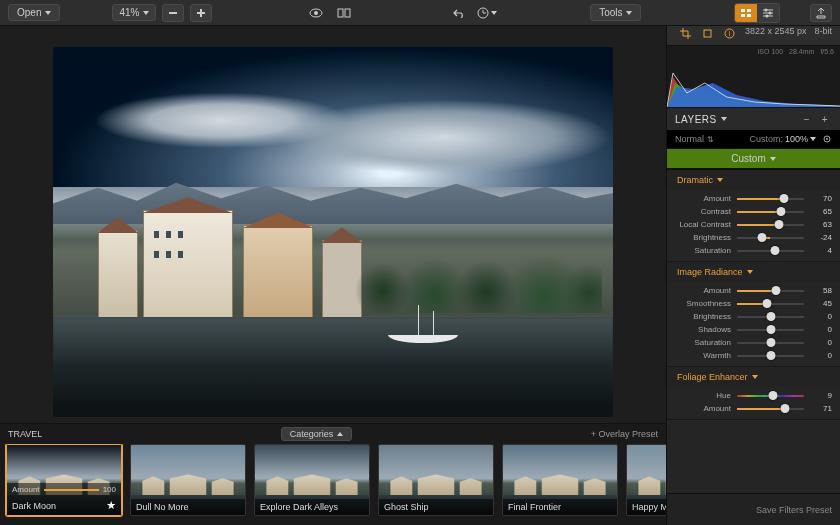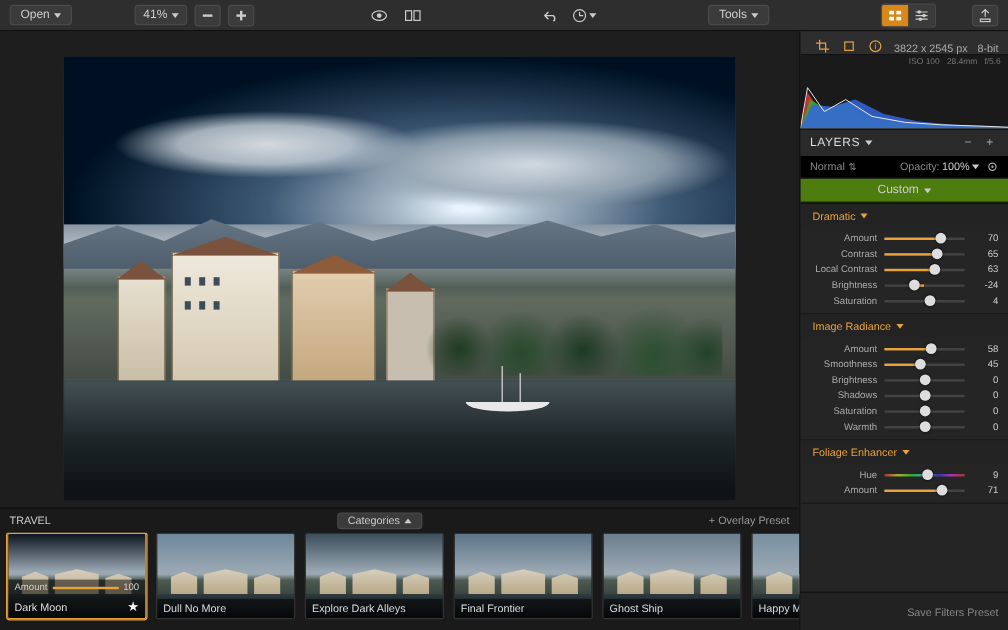--- a/index.html
+++ b/index.html
@@ -58,21 +58,21 @@
   .thumb{flex:0 0 116px;height:72px;position:relative;border:1px solid #333;border-radius:2px;overflow:hidden;cursor:pointer;display:flex;flex-direction:column;justify-content:flex-end}
   .thumb.sel{border-color:var(--accent2);box-shadow:0 0 0 1px var(--accent2)}
   .thumb .bg{position:absolute;inset:0}
   .thumb .lbl{position:relative;background:rgba(0,0,0,.55);padding:3px 5px;font-size:9px;color:#ddd;display:flex;justify-content:space-between;align-items:center}
   .thumb .amt{position:relative;background:rgba(0,0,0,.5);padding:2px 5px;font-size:8px;display:flex;align-items:center;gap:4px;color:#ccc}
   .thumb .amt .bar{flex:1;height:2px;background:#555;position:relative}
   .thumb .amt .bar::after{content:"";position:absolute;left:0;top:0;height:100%;width:100%;background:var(--accent2)}
   .star{color:#fff;font-size:11px}
   
   .panel{width:174px;background:var(--panel);border-left:1px solid #111;display:flex;flex-direction:column;font-size:9px;overflow:hidden}
-  .meta-row{height:20px;background:#2e2e2e;display:flex;align-items:flex-end;justify-content:flex-end;gap:8px;padding:0 8px;color:var(--text-dim);border-bottom:1px solid #111}
+  .meta-row{height:20px;background:#2e2e2e;display:flex;align-items:flex-start;justify-content:flex-end;gap:8px;padding:0 8px;color:var(--text-dim);border-bottom:1px solid #111}
   .meta-row .ic{width:14px;height:14px;display:flex;align-items:center;justify-content:center;color:var(--accent2)}
   .histo{height:62px;background:#1a1a1a;position:relative;border-bottom:1px solid #111}
   .histo-top{position:absolute;top:2px;right:6px;font-size:7px;color:#777;display:flex;gap:6px}
   .histo svg{position:absolute;bottom:0;left:0;width:100%;height:42px}
   .sect{border-bottom:1px solid #111}
   .sect-head{height:22px;display:flex;align-items:center;padding:0 8px;font-size:10px;letter-spacing:.5px;color:#ddd;background:#2a2a2a}
   .sect-head .chev{margin-left:4px}
   .sect-head .grow{flex:1}
   .sect-head .mini{width:14px;height:14px;display:flex;align-items:center;justify-content:center;color:#aaa;cursor:pointer;margin-left:4px}
   .subrow{height:18px;display:flex;align-items:center;padding:0 8px;font-size:9px;color:#888;background:#000000}
@@ -266,38 +266,38 @@
   <div style="position:absolute;top:42%;left:10%;right:10%;height:30%;background:
     linear-gradient(#d8cfbd,#b8a988);clip-path:polygon(0 100%,0 30%,12% 10%,24% 30%,24% 100%,30% 100%,30% 20%,50% 0%,70% 20%,70% 100%,76% 100%,76% 35%,88% 18%,100% 35%,100% 100%)"></div>
   <div style="position:absolute;bottom:0;left:0;right:0;height:28%;background:linear-gradient(#2e3a3e,#0e1416)"></div>
             </div>
             <div class="lbl">
               <span>Explore Dark Alleys</span>
             </div>
           </div>
           <div class="thumb">
             <div class="bg">
+  <div style="position:absolute;inset:0;background:linear-gradient(#6b7e8d 0%,#9aa8b3 45%,#9aa8b3 48%,#4d5b52 55%,#1a2022 100%)"></div>
+  <div style="position:absolute;top:42%;left:10%;right:10%;height:30%;background:
+    linear-gradient(#d8cfbd,#b8a988);clip-path:polygon(0 100%,0 30%,12% 10%,24% 30%,24% 100%,30% 100%,30% 20%,50% 0%,70% 20%,70% 100%,76% 100%,76% 35%,88% 18%,100% 35%,100% 100%)"></div>
+  <div style="position:absolute;bottom:0;left:0;right:0;height:28%;background:linear-gradient(#2e3a3e,#0e1416)"></div>
+            </div>
+            <div class="lbl">
+              <span>Ghost Ship</span>
+            </div>
+          </div>
+          <div class="thumb">
+            <div class="bg">
   <div style="position:absolute;inset:0;background:linear-gradient(#5c7587 0%,#9aa8b3 45%,#9aa8b3 48%,#4d5b52 55%,#1a2022 100%)"></div>
   <div style="position:absolute;top:42%;left:10%;right:10%;height:30%;background:
     linear-gradient(#d8cfbd,#b8a988);clip-path:polygon(0 100%,0 30%,12% 10%,24% 30%,24% 100%,30% 100%,30% 20%,50% 0%,70% 20%,70% 100%,76% 100%,76% 35%,88% 18%,100% 35%,100% 100%)"></div>
   <div style="position:absolute;bottom:0;left:0;right:0;height:28%;background:linear-gradient(#2e3a3e,#0e1416)"></div>
             </div>
             <div class="lbl">
               <span>Final Frontier</span>
-            </div>
-          </div>
-          <div class="thumb">
-            <div class="bg">
-  <div style="position:absolute;inset:0;background:linear-gradient(#6b7e8d 0%,#9aa8b3 45%,#9aa8b3 48%,#4d5b52 55%,#1a2022 100%)"></div>
-  <div style="position:absolute;top:42%;left:10%;right:10%;height:30%;background:
-    linear-gradient(#d8cfbd,#b8a988);clip-path:polygon(0 100%,0 30%,12% 10%,24% 30%,24% 100%,30% 100%,30% 20%,50% 0%,70% 20%,70% 100%,76% 100%,76% 35%,88% 18%,100% 35%,100% 100%)"></div>
-  <div style="position:absolute;bottom:0;left:0;right:0;height:28%;background:linear-gradient(#2e3a3e,#0e1416)"></div>
-            </div>
-            <div class="lbl">
-              <span>Ghost Ship</span>
             </div>
           </div>
           <div class="thumb">
             <div class="bg">
   <div style="position:absolute;inset:0;background:linear-gradient(#7890a0 0%,#9aa8b3 45%,#9aa8b3 48%,#4d5b52 55%,#1a2022 100%)"></div>
   <div style="position:absolute;top:42%;left:10%;right:10%;height:30%;background:
     linear-gradient(#d8cfbd,#b8a988);clip-path:polygon(0 100%,0 30%,12% 10%,24% 30%,24% 100%,30% 100%,30% 20%,50% 0%,70% 20%,70% 100%,76% 100%,76% 35%,88% 18%,100% 35%,100% 100%)"></div>
   <div style="position:absolute;bottom:0;left:0;right:0;height:28%;background:linear-gradient(#2e3a3e,#0e1416)"></div>
             </div>
             <div class="lbl">
@@ -350,21 +350,21 @@
         <span class="grow"></span>
         <span class="mini">−</span>
         <span class="mini">+</span>
       </div>
       <div class="subrow">
         <span style="display:flex;align-items:center;gap:3px">
             <span>Normal</span> 
             <span style="font-size:8px">⇅</span>
           </span>
         <span class="grow"></span>
-        <span>Opacity:</span>
+        <span>Custom:</span>
         <span style="color:#ccc;margin-left:2px">100%</span>
           <span class="chev" style="margin-left:2px"></span>
         <span class="mini" style="margin-left:6px">
             <svg width="10" height="10">
               <circle cx="5" cy="5" r="3" fill="none" stroke="#aaa"></circle>
               <circle cx="5" cy="5" r="1" fill="#aaa"></circle>
             </svg>
           </span>
       </div>
     </div>

